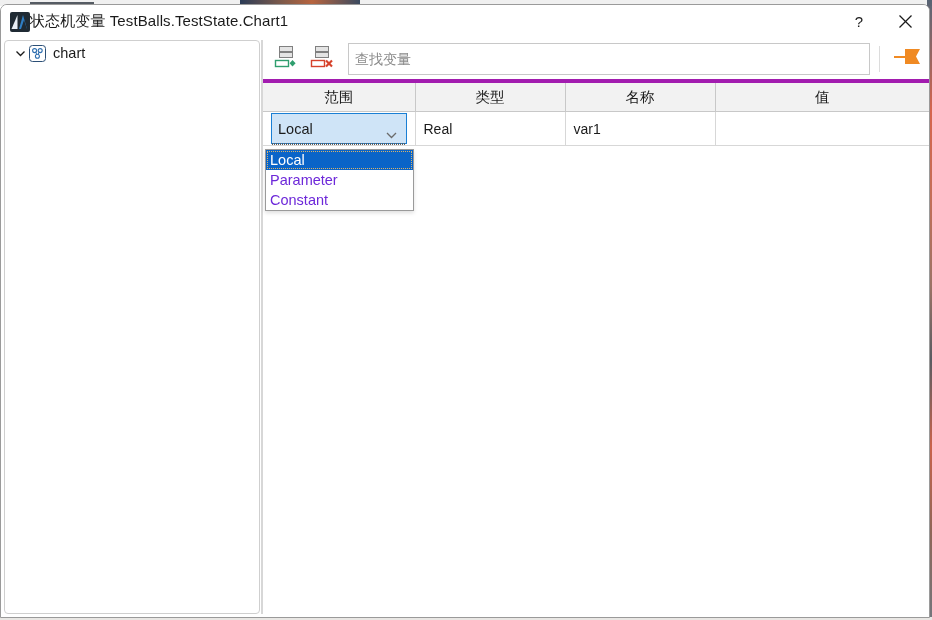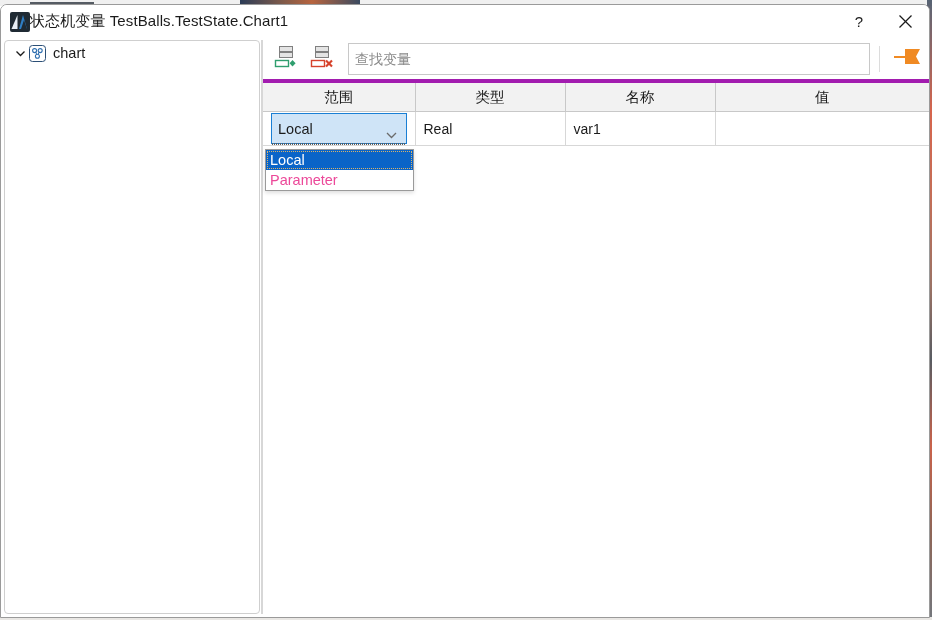--- a/index.html
+++ b/index.html
@@ -319,21 +319,21 @@
     box-sizing: border-box;
     z-index: 40;
     box-shadow: 0 2px 4px rgba(0,0,0,.13);
   }
   .dd-item {
     height: 20px;
     display: flex;
     align-items: center;
     padding-left: 4px;
     font-size: 14.5px;
-    color: #ec4899;
+    color: #6d28d9;
     box-sizing: border-box;
   }
   .dd-item.sel {
     background: #0a64c8;
     color: #ffffff;
     outline: 1px dotted #d9b36a;
     outline-offset: -2px;
   }
 </style>
 </head>
@@ -482,16 +482,17 @@
             </tbody>
           </table>
         </div>
 
       </div>
     </div>
 
     <div class="dropdown">
       <div class="dd-item sel">Local</div>
       <div class="dd-item">Parameter</div>
+      <div class="dd-item">Constant</div>
     </div>
 
   </div>
 </div>
 
 </body></html>

